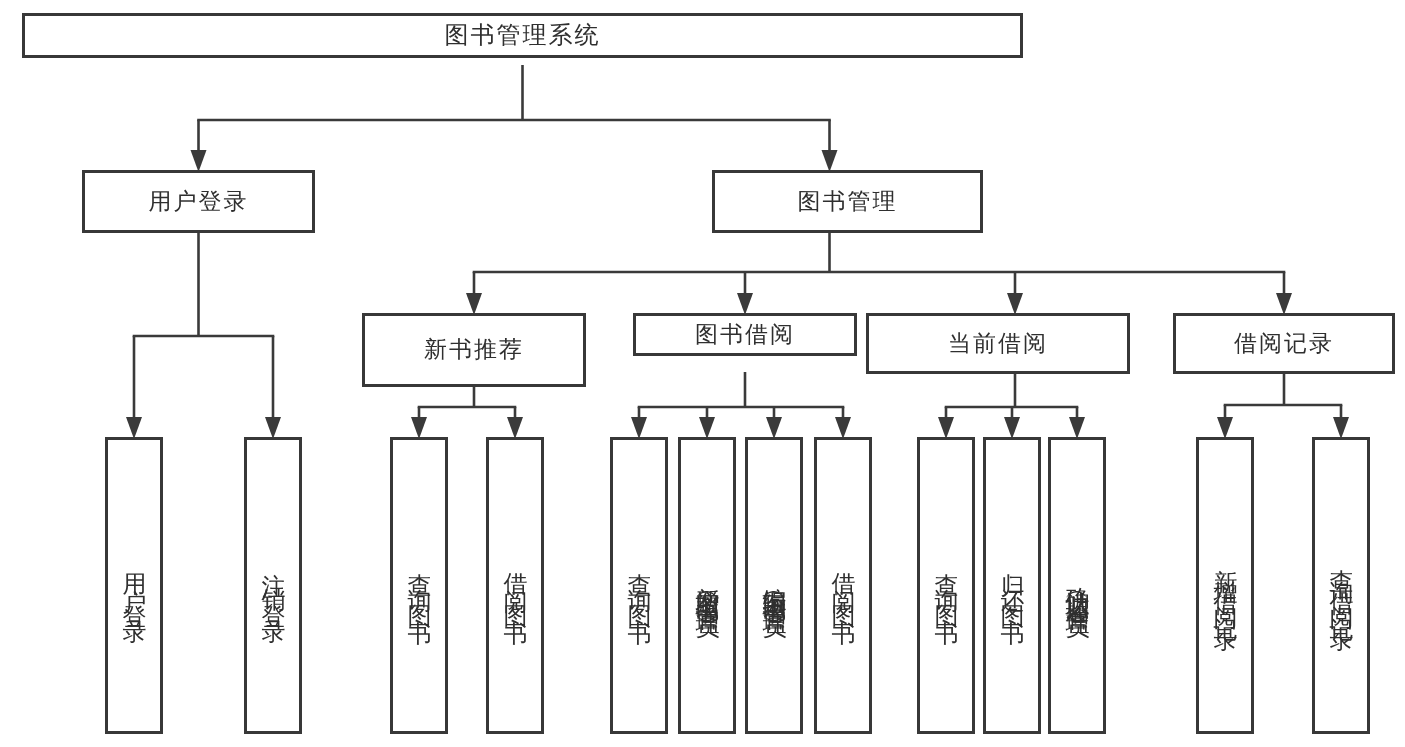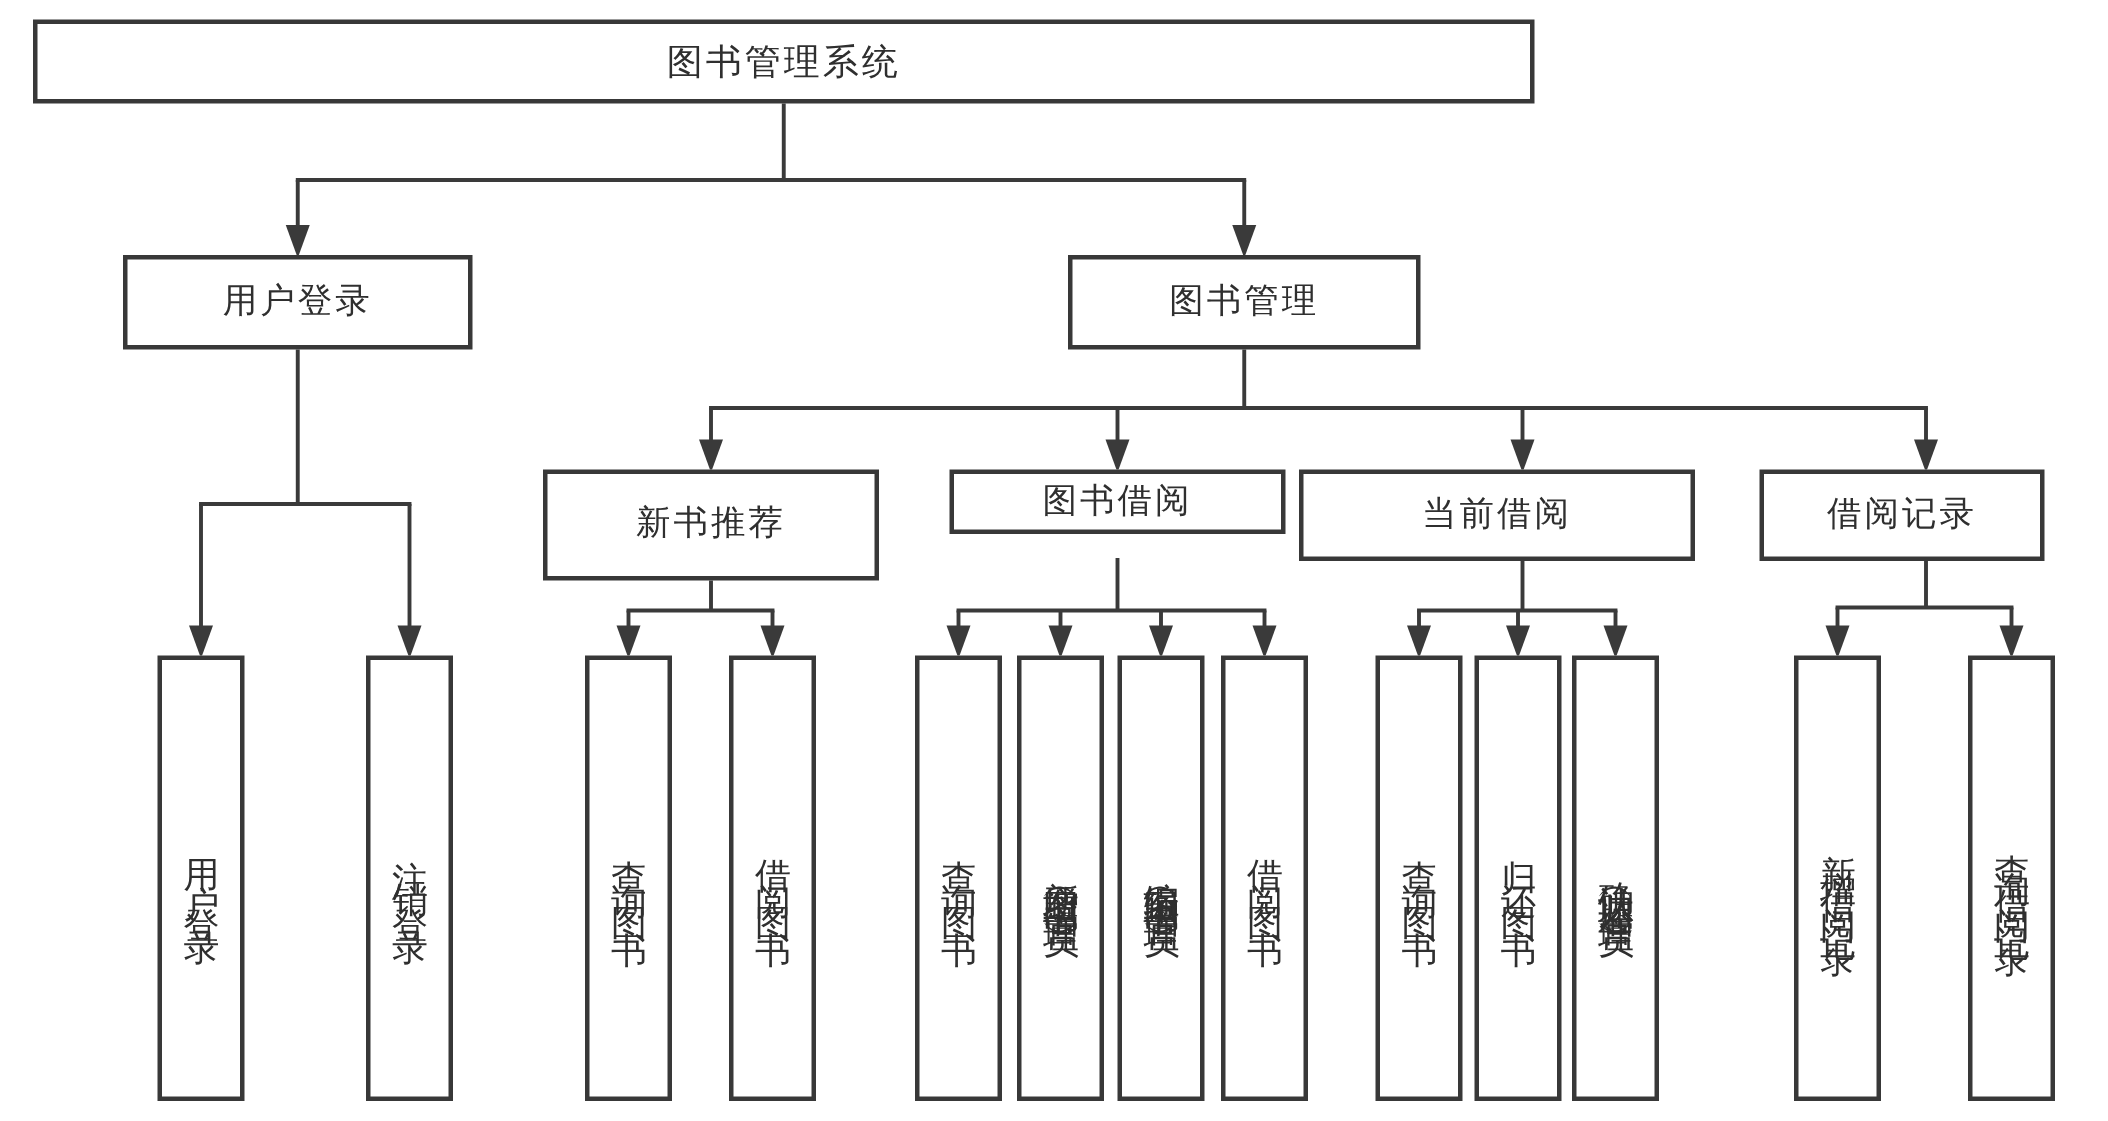--- a/index.html
+++ b/index.html
@@ -103,29 +103,29 @@
       <line x1="1077" y1="407" x2="1077" y2="419" stroke="#3a3a3a" stroke-width="2.6"></line>
       <polygon points="1069,417 1085,417 1077,439" fill="#3a3a3a"></polygon>
       <line x1="1284" y1="372" x2="1284" y2="405" stroke="#3a3a3a" stroke-width="2.6"></line>
       <line x1="1223.7" y1="405" x2="1342.3" y2="405" stroke="#3a3a3a" stroke-width="2.6"></line>
       <line x1="1225" y1="405" x2="1225" y2="419" stroke="#3a3a3a" stroke-width="2.6"></line>
       <polygon points="1217,417 1233,417 1225,439" fill="#3a3a3a"></polygon>
       <line x1="1341" y1="405" x2="1341" y2="419" stroke="#3a3a3a" stroke-width="2.6"></line>
       <polygon points="1333,417 1349,417 1341,439" fill="#3a3a3a"></polygon>
     </svg>
   <div id="nodes-layer">
-      <div class="node h root" style="left: 22px; top: 13px; width: 1001px; height: 56px;">图书管理系统</div>
+      <div class="node h root" style="left: 22px; top: 13px; width: 1001px; height: 45px;">图书管理系统</div>
       <div class="node h" style="left: 82px; top: 170px; width: 233px; height: 63px;">用户登录</div>
-      <div class="node h" style="left: 712px; top: 170px; width: 235px; height: 63px;">图书管理</div>
+      <div class="node h" style="left: 712px; top: 170px; width: 271px; height: 63px;">图书管理</div>
       <div class="node v ls-loose" style="left: 105px; top: 437px; width: 58px; height: 297px;">用户登录</div>
       <div class="node v ls-loose" style="left: 244px; top: 437px; width: 58px; height: 297px;">注销登录</div>
       <div class="node h" style="left: 362px; top: 313px; width: 224px; height: 74px;">新书推荐</div>
       <div class="node h" style="left: 633px; top: 313px; width: 224px; height: 43px;">图书借阅</div>
       <div class="node h" style="left: 866px; top: 313px; width: 264px; height: 61px;">当前借阅</div>
-      <div class="node h" style="left: 1173px; top: 313px; width: 190px; height: 61px;">借阅记录</div>
+      <div class="node h" style="left: 1173px; top: 313px; width: 222px; height: 61px;">借阅记录</div>
       <div class="node v ls-loose" style="left: 390px; top: 437px; width: 58px; height: 297px;">查询图书</div>
       <div class="node v ls-loose" style="left: 486px; top: 437px; width: 58px; height: 297px;">借阅图书</div>
       <div class="node v ls-loose" style="left: 610px; top: 437px; width: 58px; height: 297px;">查询图书</div>
       <div class="node v ls-tight" style="left: 678px; top: 437px; width: 58px; height: 297px;">新增图书（管理员）</div>
       <div class="node v ls-tight" style="left: 745px; top: 437px; width: 58px; height: 297px;">编辑图书（管理员）</div>
       <div class="node v ls-loose" style="left: 814px; top: 437px; width: 58px; height: 297px;">借阅图书</div>
       <div class="node v ls-loose" style="left: 917px; top: 437px; width: 58px; height: 297px;">查询图书</div>
       <div class="node v ls-loose" style="left: 983px; top: 437px; width: 58px; height: 297px;">归还图书</div>
       <div class="node v ls-tight" style="left: 1048px; top: 437px; width: 58px; height: 297px;">确认归还（管理员）</div>
       <div class="node v ls-med" style="left: 1196px; top: 437px; width: 58px; height: 297px;">新增借阅记录</div>

